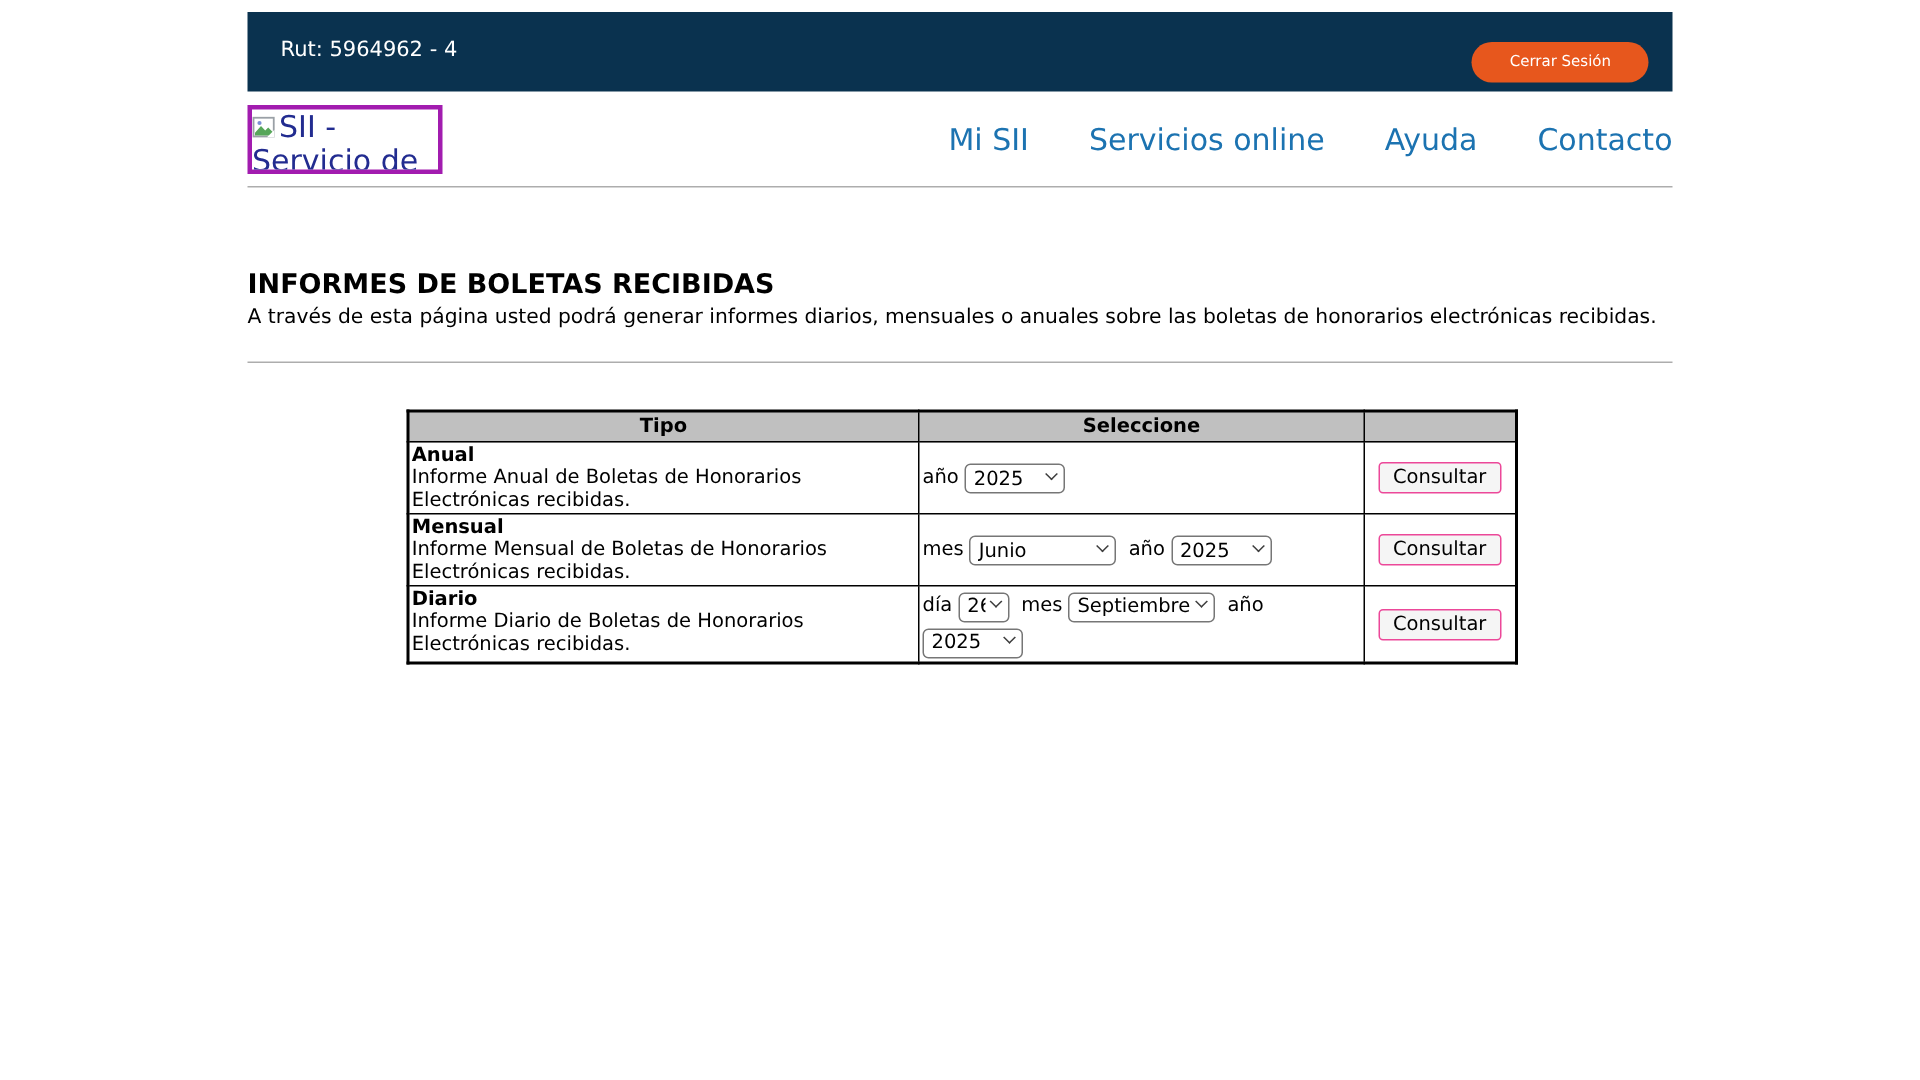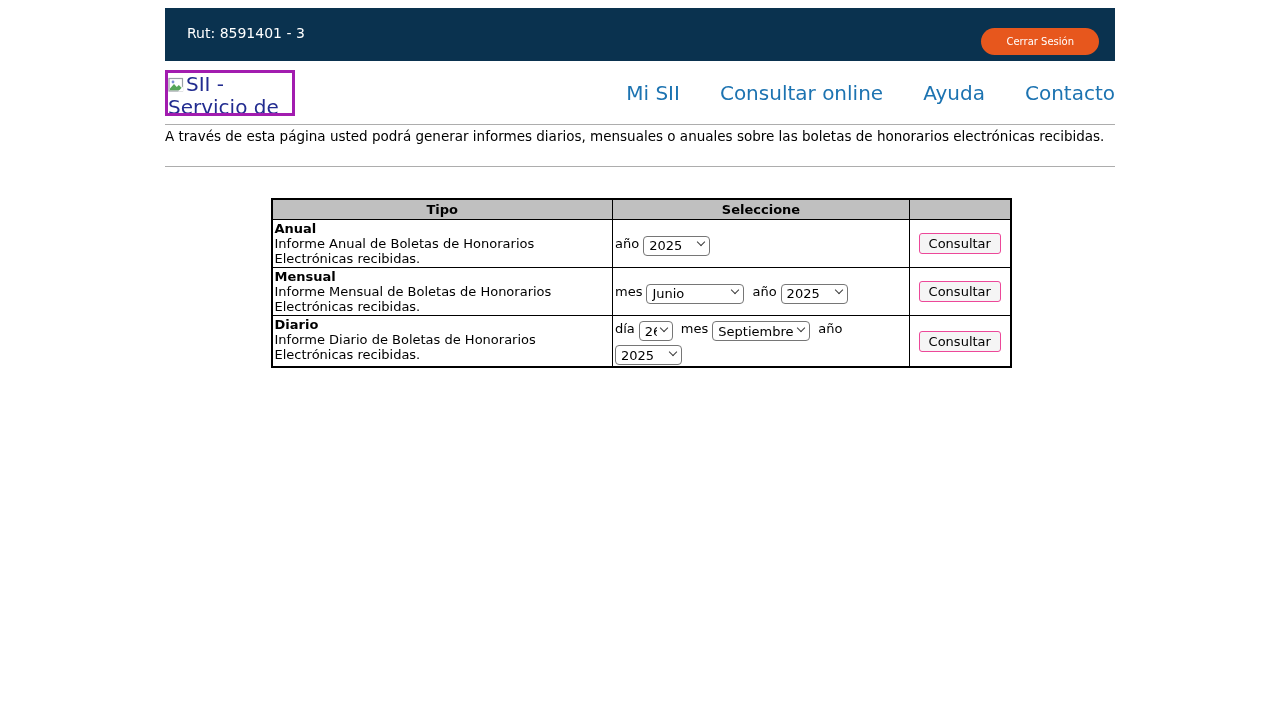--- a/index.html
+++ b/index.html
@@ -74,43 +74,44 @@
     font-size:13px;font-family:inherit;background:#f5f5f5;color:#000;
     border:1px solid #ec4899;border-radius:3px;height:21px;padding:0 9px;cursor:pointer;
   }
 </style>
 </head>
 <body>
 
 <div class="page">
 
   <div class="topbar">
-    <span class="rut">Rut: 8591401 - 3</span>
+    <span class="rut">Rut: 5964962 - 4</span>
     <button class="logout-btn">Cerrar Sesión</button>
   </div>
 
   <div class="header-row">
     <a class="logo-box">
       <svg width="17" height="17" viewBox="0 0 17 17">
         <rect x="1" y="1.5" width="13.5" height="12.5" fill="#ffffff" stroke="#9aa0a6" stroke-width="1.2"></rect>
         <path d="M2 11.5 L6 7 L8.8 10 L10.8 8 L13.8 11 V13.3 H2 Z" fill="#57a65a"></path>
         <circle cx="5" cy="5" r="1.4" fill="#7b8fd4"></circle>
         <path d="M10.5 14 l4.5 -4.5 v5 h-5 z" fill="#ffffff"></path>
       </svg><span>SII - Servicio de</span>
     </a>
     <nav class="nav">
       <a>Mi SII</a>
-      <a>Consultar online</a>
+      <a>Servicios online</a>
       <a>Ayuda</a>
       <a>Contacto</a>
     </nav>
   </div>
 
   <hr class="rule">
 
+  <h1 class="main-title">INFORMES DE BOLETAS RECIBIDAS</h1>
   <p class="subtitle">A través de esta página usted podrá generar informes diarios, mensuales o anuales sobre las boletas de honorarios electrónicas recibidas.</p>
 
   <hr class="rule2">
 
   <div class="consulta-block">
     <table class="report">
       <colgroup>
         <col style="width:341px">
           <col style="width:297px">
           <col style="width:101px">

